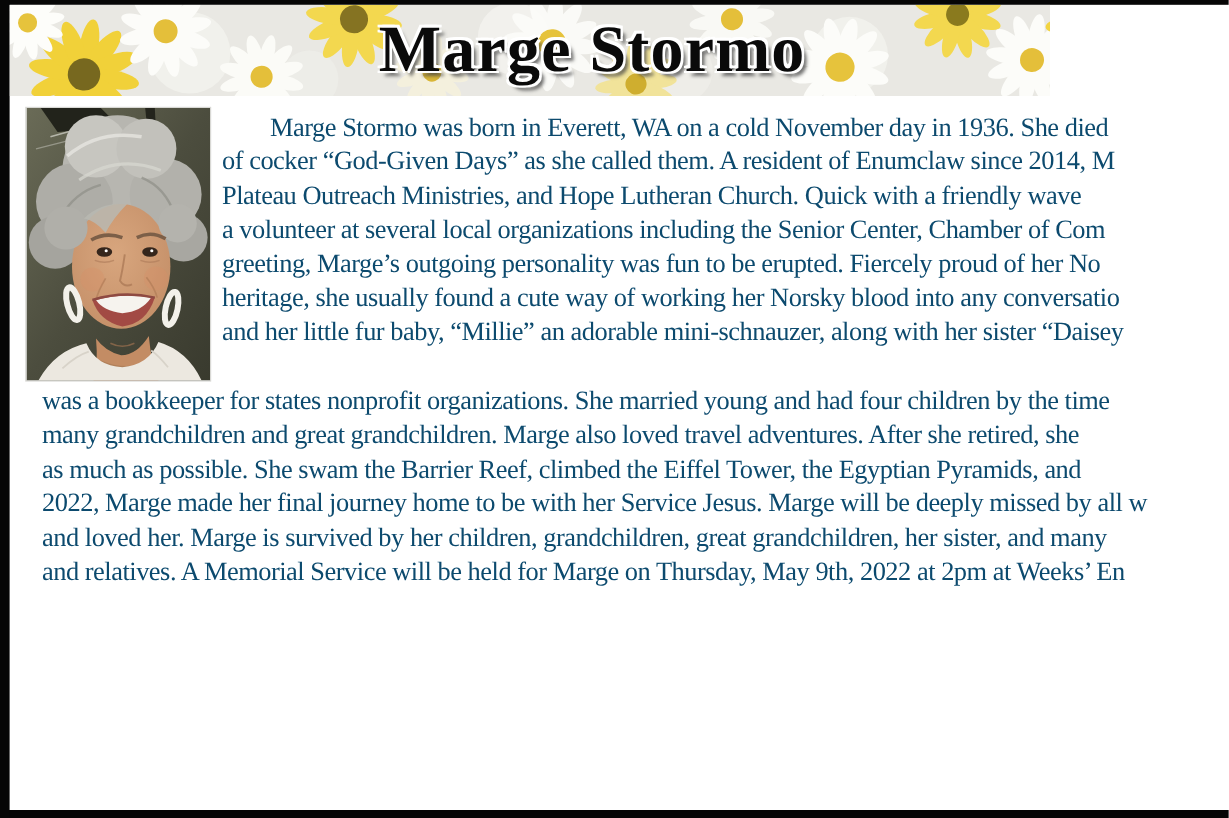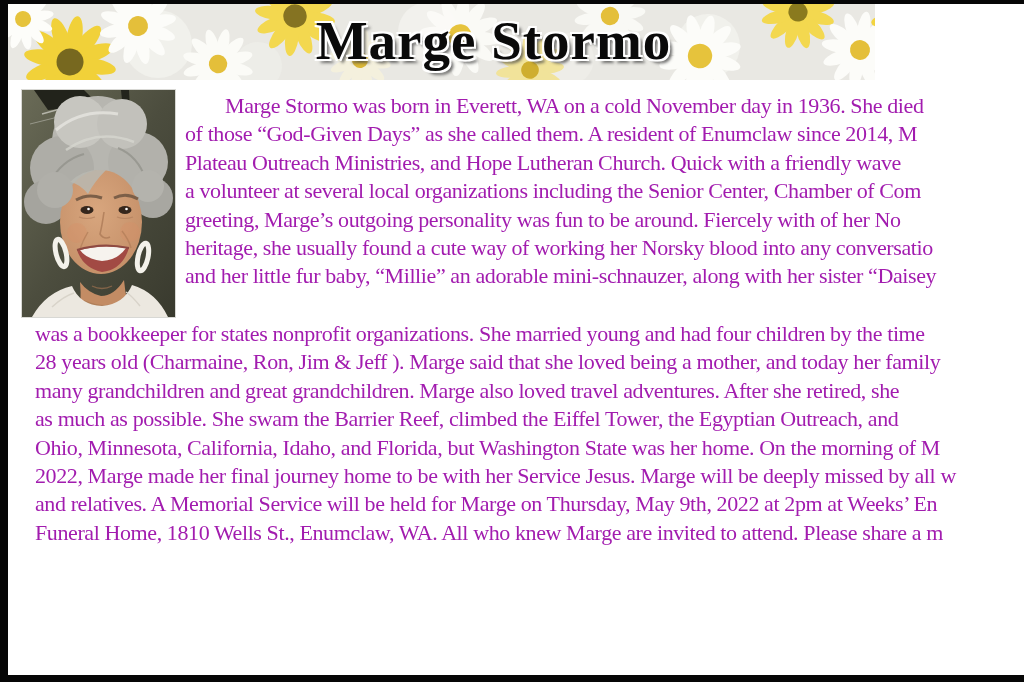--- a/index.html
+++ b/index.html
@@ -32,21 +32,21 @@
   }
   
   .photo{
     position:absolute;left:14px;top:86px;width:153px;height:227px;
     box-shadow:0 0 0 1px #d8d8d4;
   }
   
   .line{
     white-space:nowrap;
     font-size:22px;line-height:28.4px;letter-spacing:-0.4px;
-    color:#a21caf;
+    color:#0c4a6e;
   }
   .beside{position:absolute;left:177px;top:88px;}
   .beside .line:first-child{text-indent:40px;}
   .fullw{position:absolute;left:27px;top:316px;}
 </style>
 </head>
 <body>
 
 <div class="page">
   <div class="inner">
@@ -216,33 +216,31 @@
         <ellipse cx="121" cy="167" rx="5" ry="14" fill="none" stroke="#f3f1ea" stroke-width="5" transform="rotate(12 121 167)"></ellipse>
 
         <path d="M10,227 Q24,202 50,196 Q58,215 80,216 Q102,214 110,195 Q134,202 146,227 Z" fill="#ece8e0"></path>
         <path d="M30,217 Q42,206 52,203" stroke="#d8d3c9" stroke-width="1.5" fill="none"></path>
         <path d="M118,216 Q110,206 104,202" stroke="#d8d3c9" stroke-width="1.5" fill="none"></path>
       </svg>
     </div>
 
     <div class="beside">
       <div class="line">Marge Stormo was born in Everett, WA on a cold November day in 1936. She died</div>
-      <div class="line">of those “God-Given Days” as she called them. A resident of Enumclaw since 2014, M</div>
+      <div class="line">of cocker “God-Given Days” as she called them. A resident of Enumclaw since 2014, M</div>
       <div class="line">Plateau Outreach Ministries, and Hope Lutheran Church. Quick with a friendly wave</div>
       <div class="line">a volunteer at several local organizations including the Senior Center, Chamber of Com</div>
-      <div class="line">greeting, Marge’s outgoing personality was fun to be around. Fiercely with of her No</div>
+      <div class="line">greeting, Marge’s outgoing personality was fun to be erupted. Fiercely proud of her No</div>
       <div class="line">heritage, she usually found a cute way of working her Norsky blood into any conversatio</div>
       <div class="line">and her little fur baby, “Millie” an adorable mini-schnauzer, along with her sister “Daisey</div>
     </div>
 
     <div class="fullw">
       <div class="line">was a bookkeeper for states nonprofit organizations. She married young and had four children by the time</div>
-      <div class="line">28 years old (Charmaine, Ron, Jim &amp; Jeff ). Marge said that she loved being a mother, and today her family</div>
       <div class="line">many grandchildren and great grandchildren. Marge also loved travel adventures. After she retired, she</div>
-      <div class="line">as much as possible. She swam the Barrier Reef, climbed the Eiffel Tower, the Egyptian Outreach, and</div>
-      <div class="line">Ohio, Minnesota, California, Idaho, and Florida, but Washington State was her home. On the morning of M</div>
+      <div class="line">as much as possible. She swam the Barrier Reef, climbed the Eiffel Tower, the Egyptian Pyramids, and</div>
       <div class="line">2022, Marge made her final journey home to be with her Service Jesus. Marge will be deeply missed by all w</div>
+      <div class="line">and loved her. Marge is survived by her children, grandchildren, great grandchildren, her sister, and many</div>
       <div class="line">and relatives. A Memorial Service will be held for Marge on Thursday, May 9th, 2022 at 2pm at Weeks’ En</div>
-      <div class="line">Funeral Home, 1810 Wells St., Enumclaw, WA. All who knew Marge are invited to attend. Please share a m</div>
     </div>
 
   </div>
 </div>
 
 </body></html>

